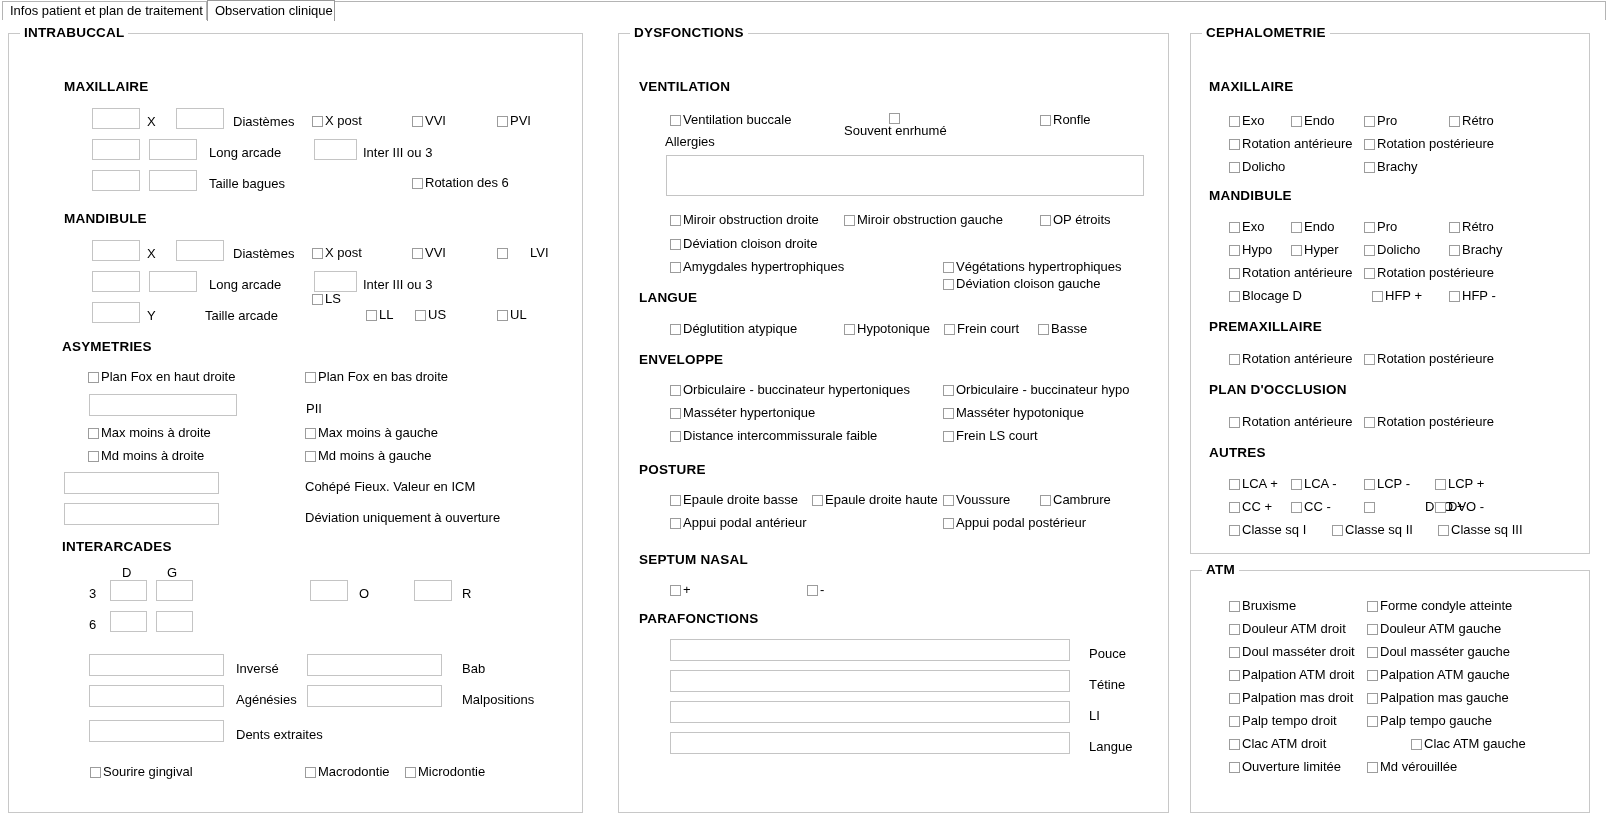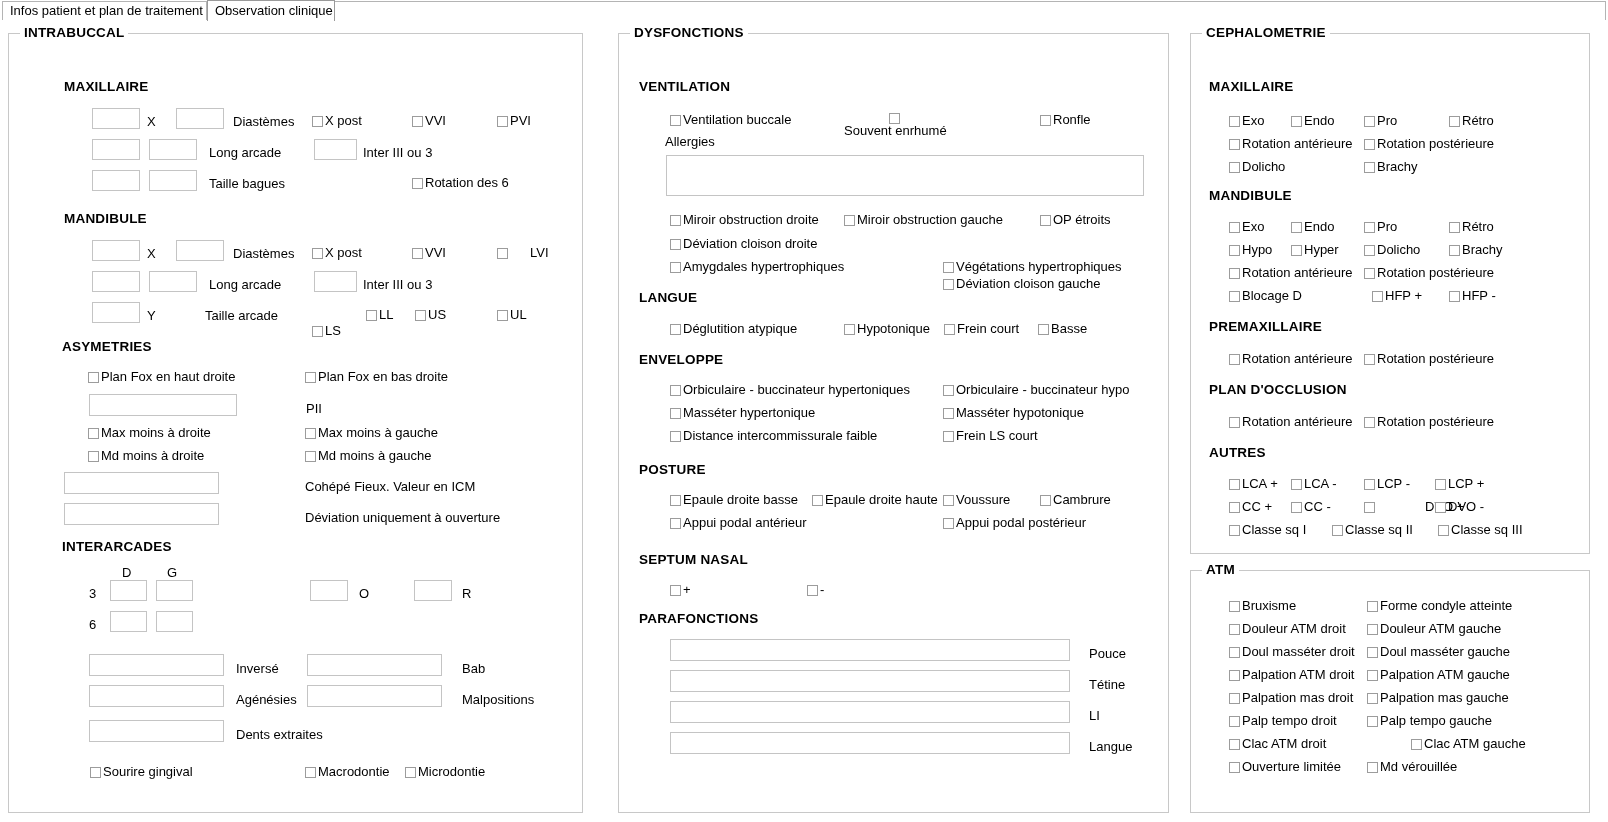--- a/index.html
+++ b/index.html
@@ -161,21 +161,21 @@
 
   <div class="tbox" style="left:83px;top:237px;width:48px;height:21px;"></div>
   <div class="tbox" style="left:140px;top:237px;width:48px;height:21px;"></div>
   <div class="lbl" style="left:200px;top:244px;">Long arcade</div>
   <div class="tbox" style="left:305px;top:237px;width:43px;height:21px;"></div>
   <div class="lbl" style="left:354px;top:244px;">Inter III ou 3</div>
 
   <div class="tbox" style="left:83px;top:268px;width:48px;height:21px;"></div>
   <div class="lbl" style="left:138px;top:275px;">Y</div>
   <div class="lbl" style="left:196px;top:275px;">Taille arcade</div>
-  <div class="cb" style="left:303px;top:290px;justify-content:center;">
+  <div class="cb" style="left:303px;top:258px;justify-content:center;">
     <span class="box"></span>
     <span class="txt">LS</span>
   </div>
   <div class="cb" style="left:357px;top:274px;">
     <span class="box"></span>
     <span class="txt">LL</span>
   </div>
   <div class="cb" style="left:406px;top:274px;">
     <span class="box"></span>
     <span class="txt">US</span>

